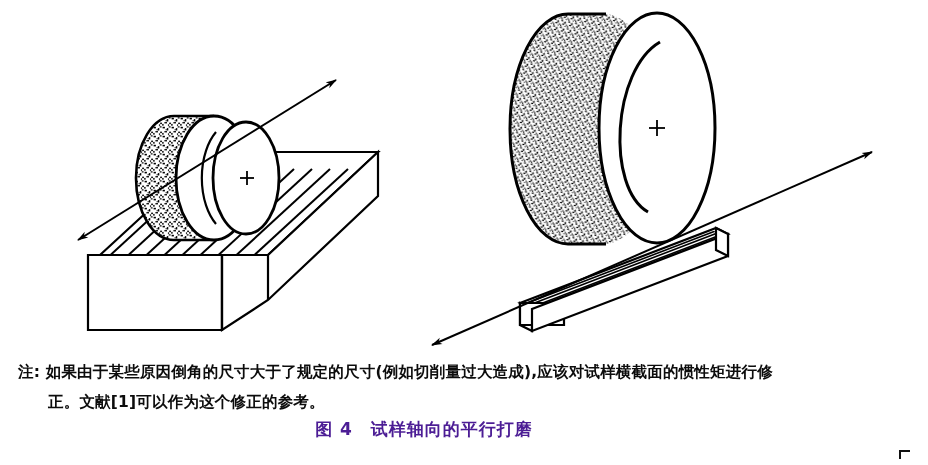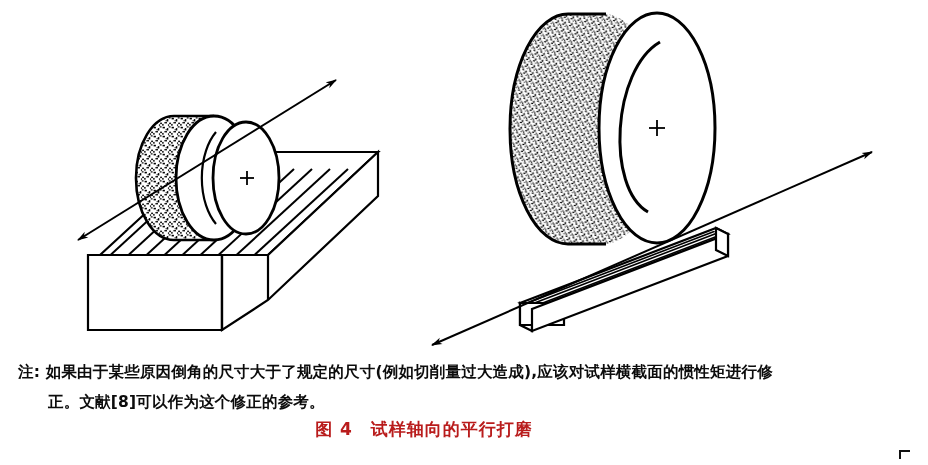--- a/index.html
+++ b/index.html
@@ -53,21 +53,21 @@
   .caption {
     position: absolute;
     left: 0;
     top: 418px;
     width: 848px;
     text-align: center;
     font-family: "DejaVu Sans", "Liberation Sans", sans-serif;
     font-size: 17px;
     font-weight: bold;
     letter-spacing: 1px;
-    color: #b91c1c;
+    color: #4c1d95;
   }
   .corner-mark {
     position: absolute;
     right: 18px;
     bottom: 6px;
     width: 9px;
     height: 7px;
     border-top: 2px solid #111;
     border-left: 2px solid #111;
   }
@@ -226,20 +226,20 @@
         </g>
 
         <line x1="432" y1="345" x2="872" y2="152" stroke="#000" stroke-width="2" marker-start="url(#arrowStart)" marker-end="url(#arrowEnd)"></line>
       </g>
 
     </svg>
   </div>
 
   <div class="note-block">
     <div class="note-line note-line-1">注: 如果由于某些原因倒角的尺寸大于了规定的尺寸(例如切削量过大造成),应该对试样横截面的惯性矩进行修</div>
-    <div class="note-line note-line-2">正。文献[8]可以作为这个修正的参考。</div>
+    <div class="note-line note-line-2">正。文献[1]可以作为这个修正的参考。</div>
   </div>
 
   <div class="caption">图 4　试样轴向的平行打磨</div>
 
   <div class="corner-mark"></div>
 
 </div>
 
 </body></html>

